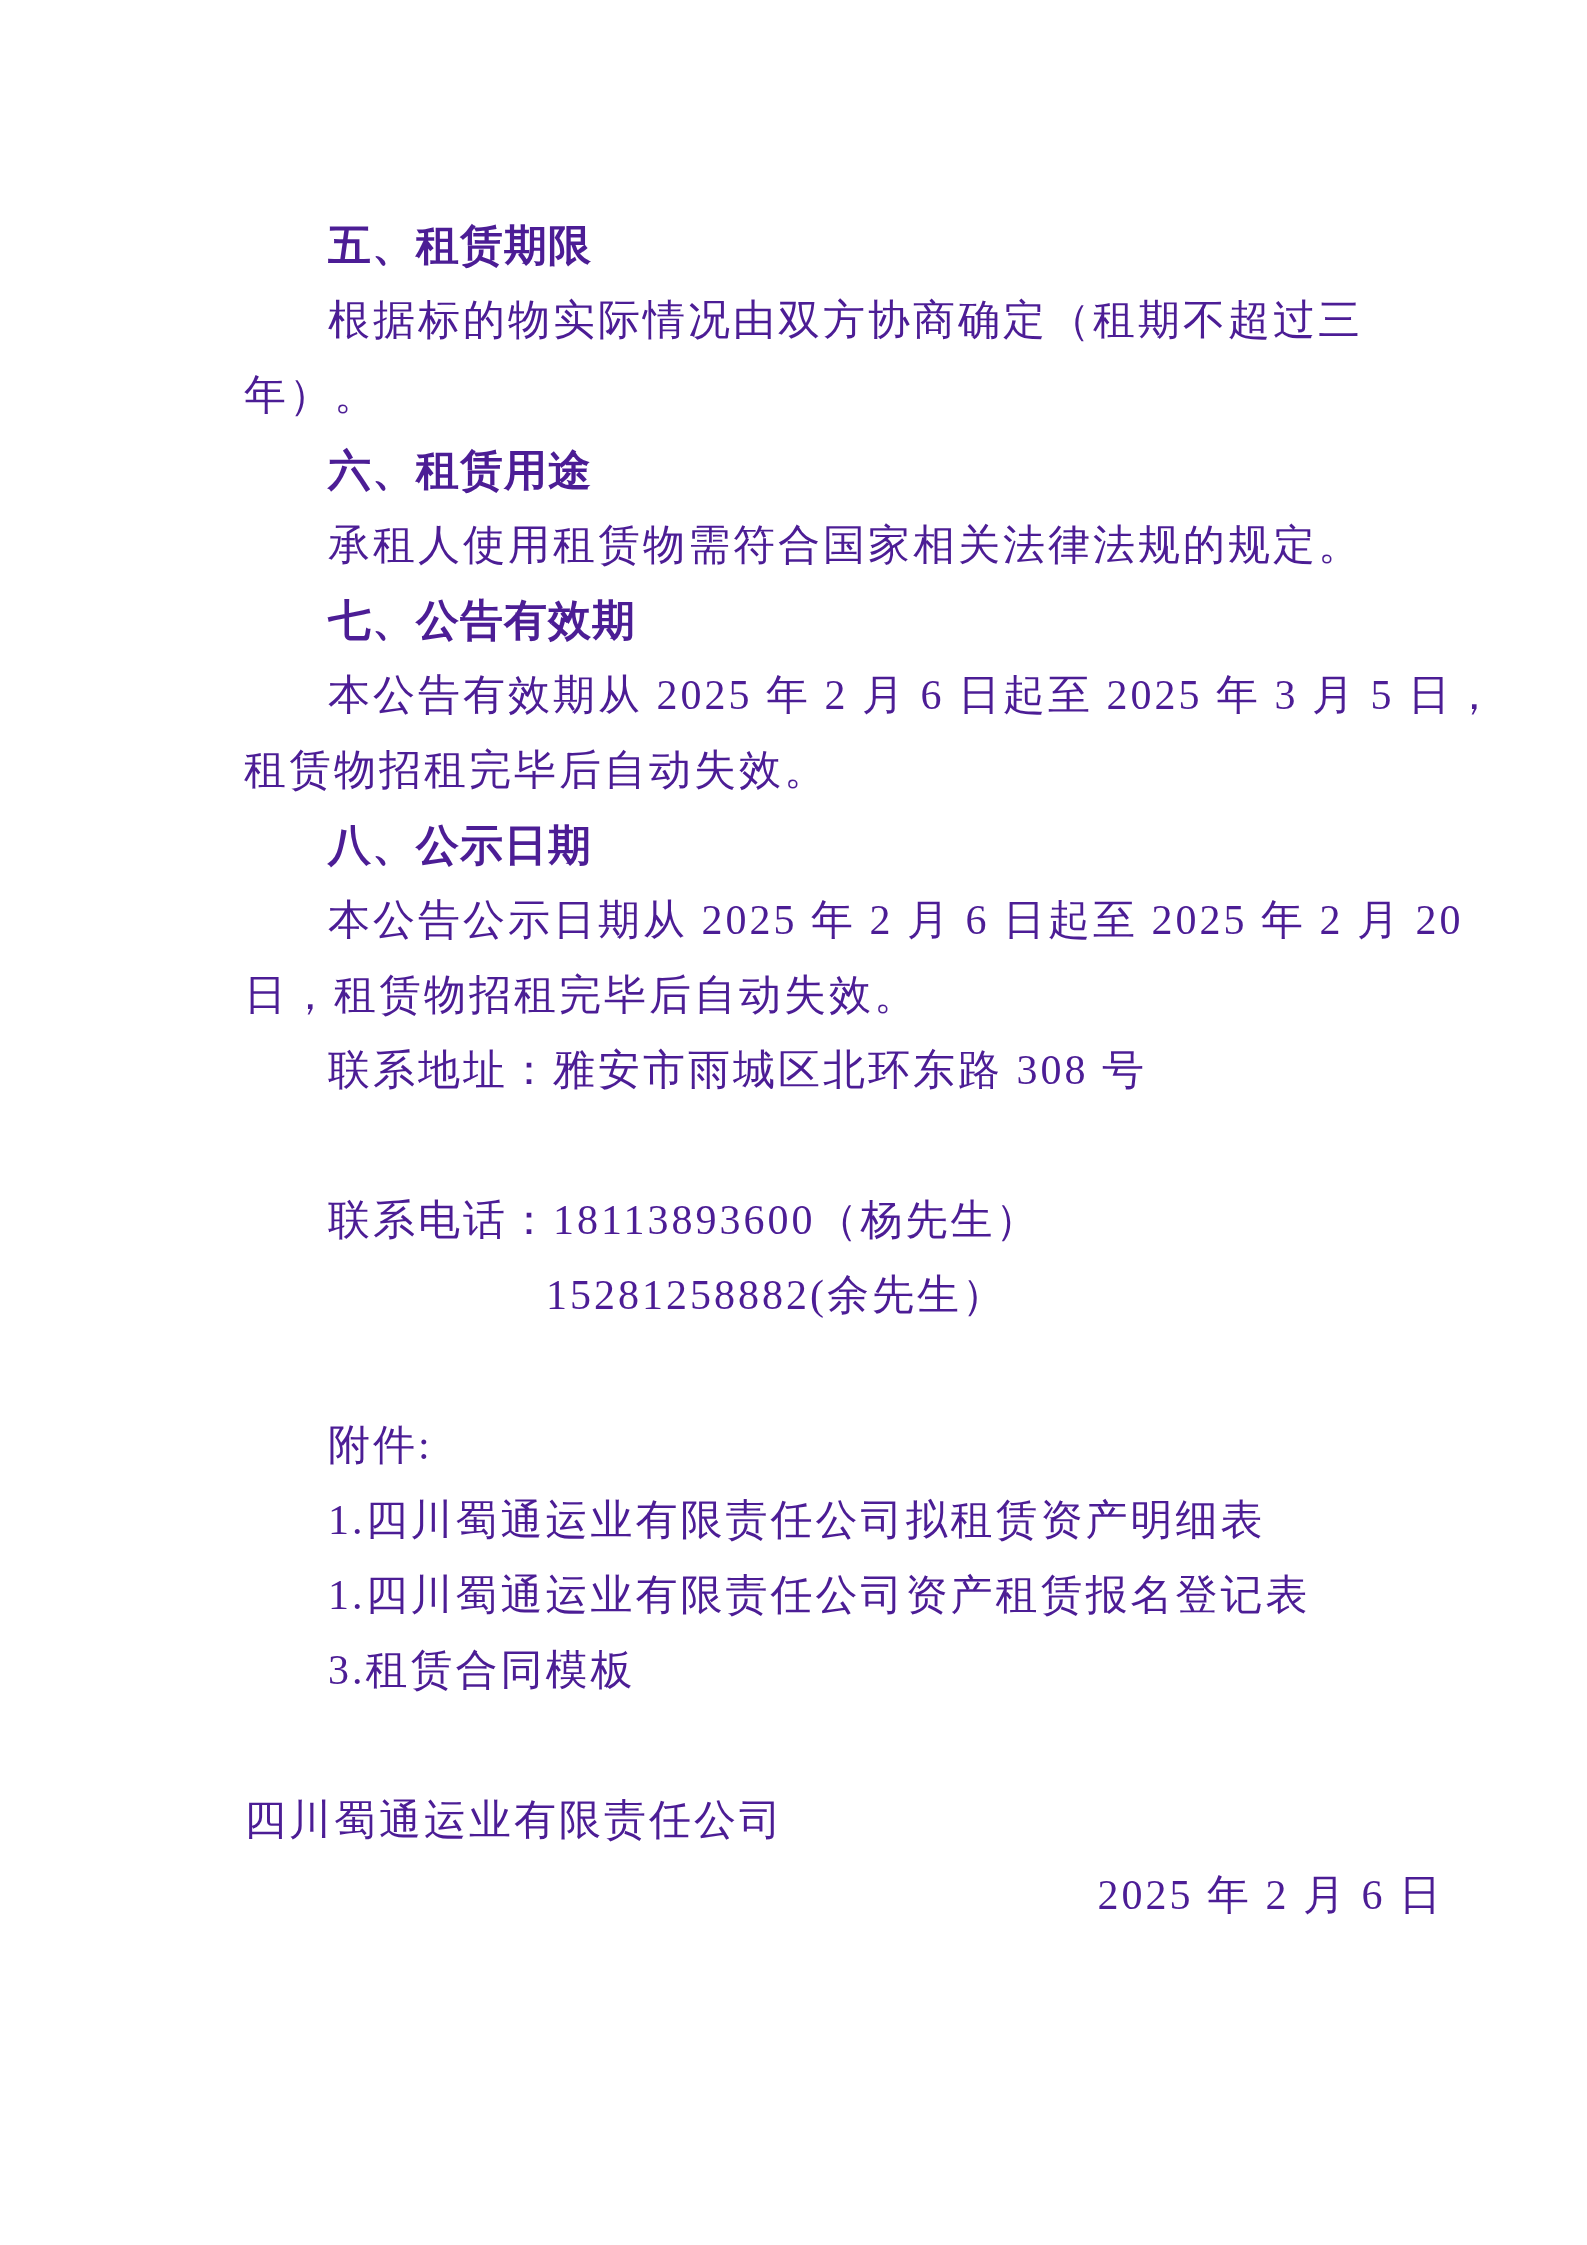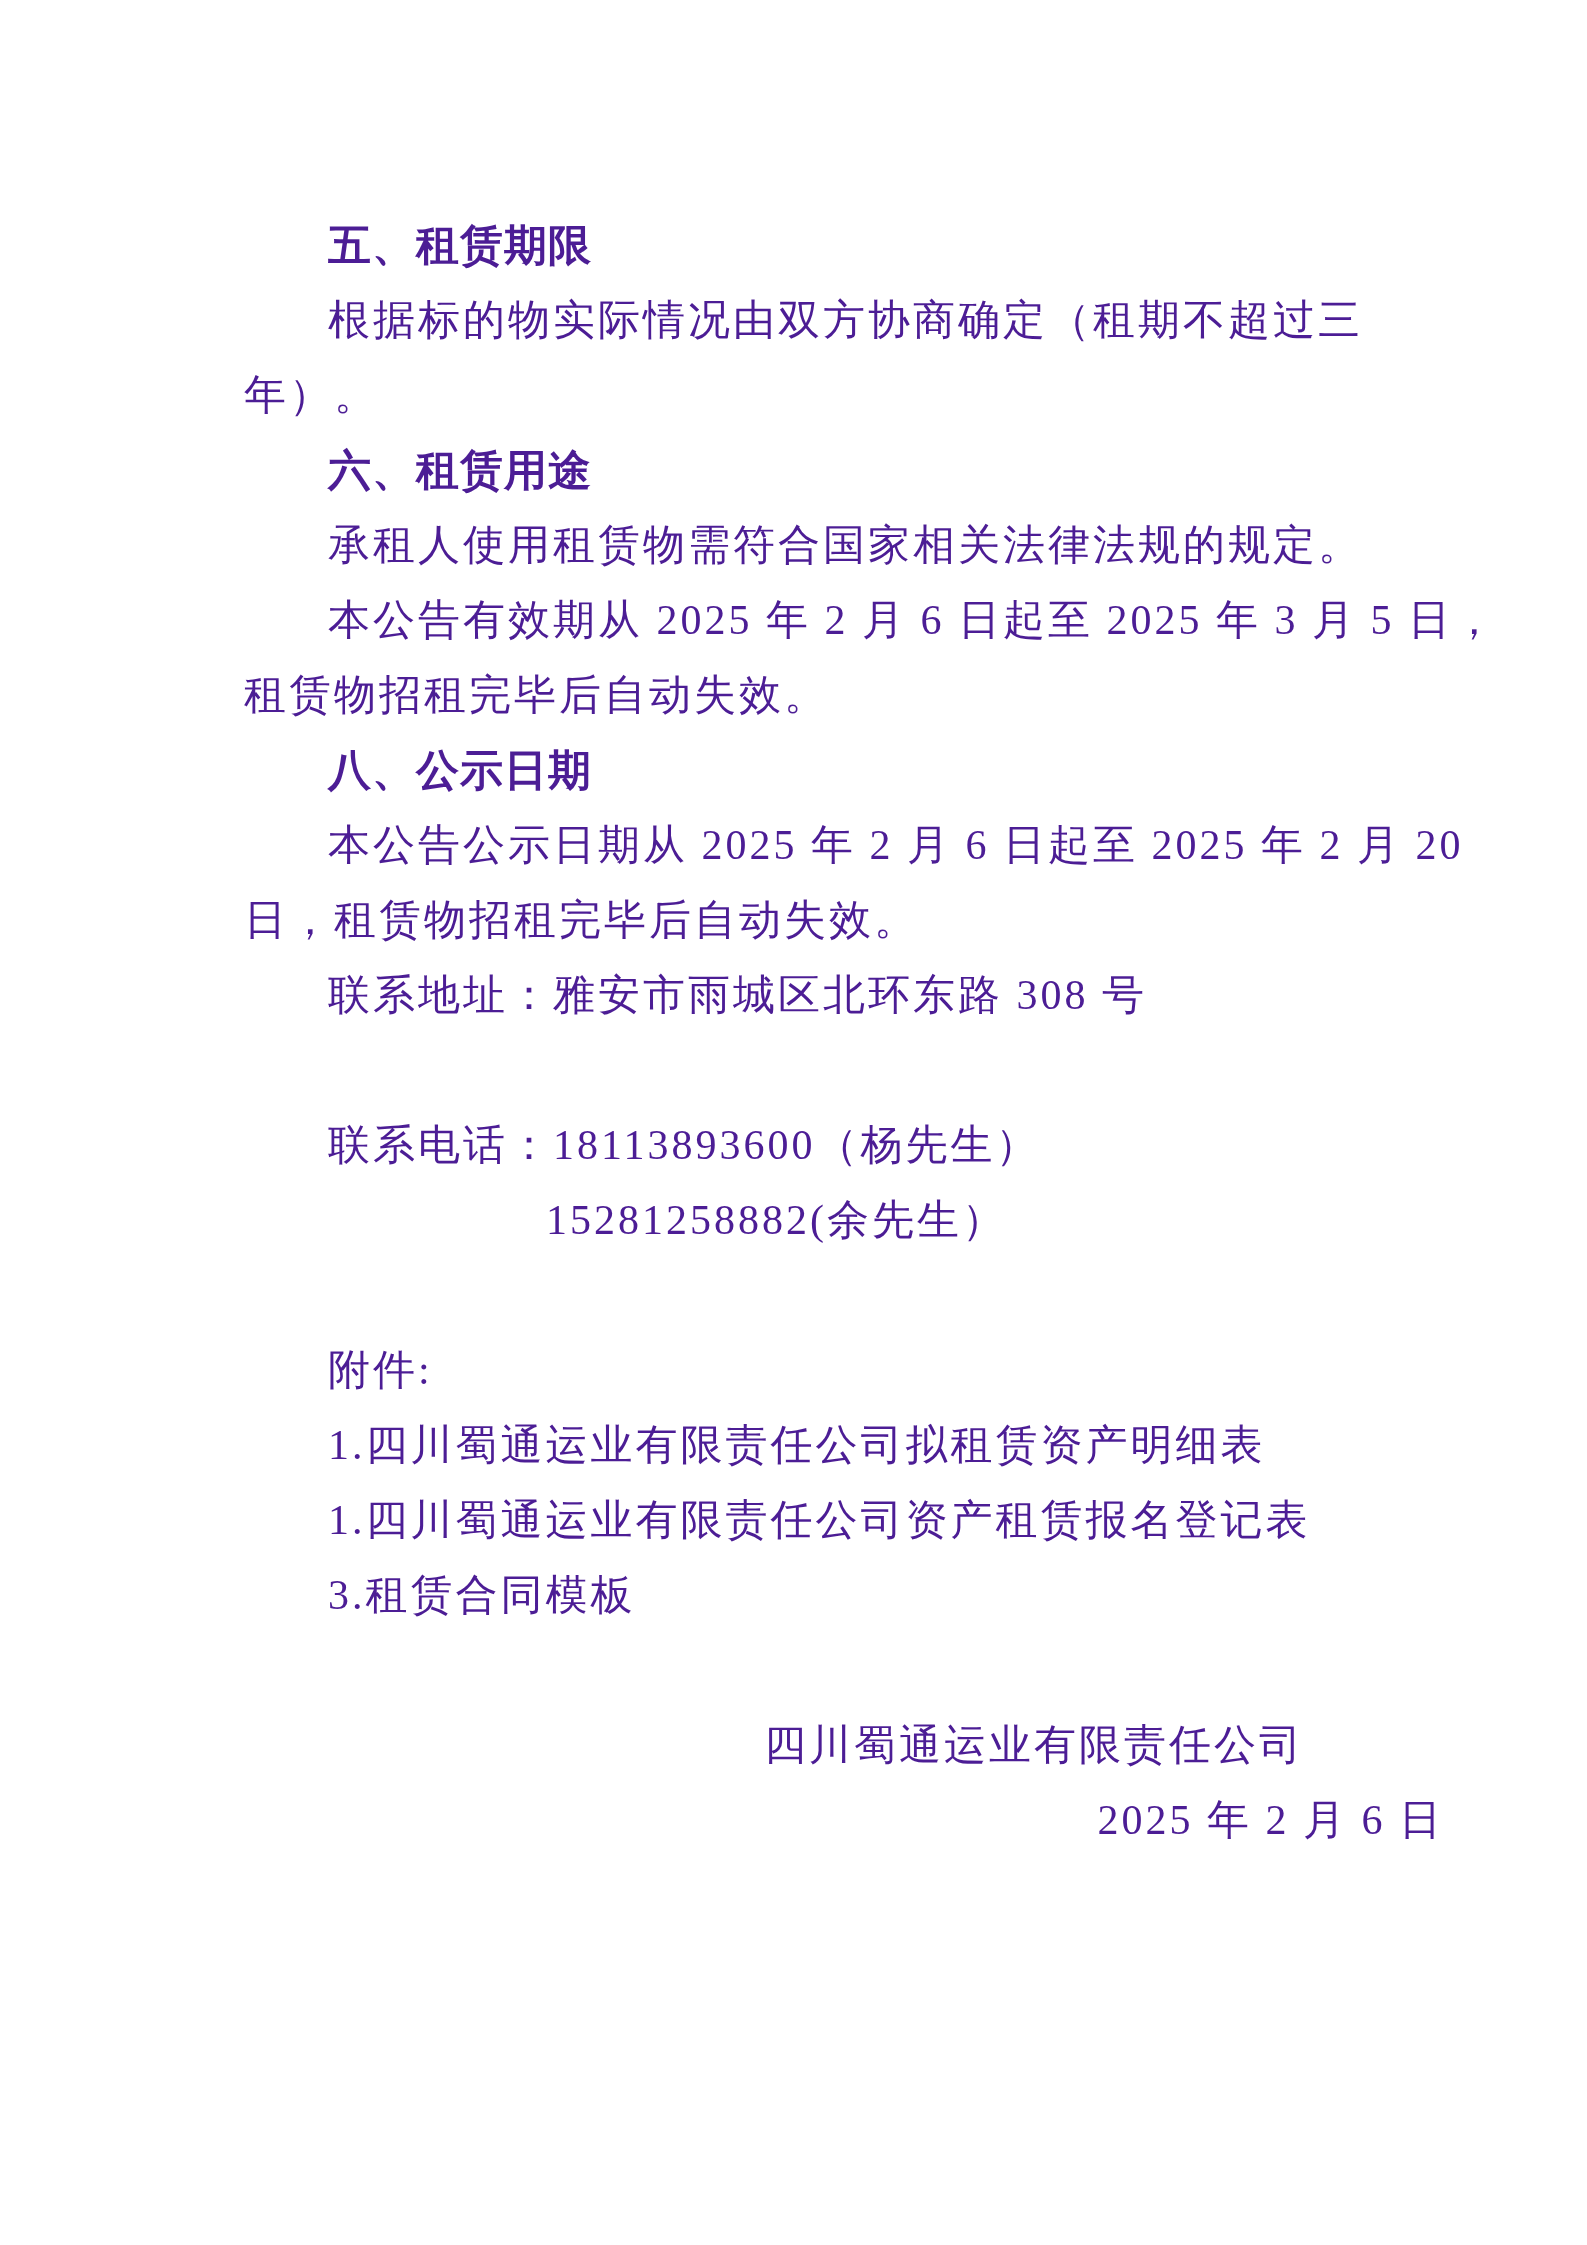--- a/index.html
+++ b/index.html
@@ -44,40 +44,40 @@
   .line.cont {
     text-indent: 0;
   }
   .line.phone2 {
     margin-left: 302px;
   }
   .line.blank {
     height: 75px;
   }
   .line.sig-company {
-    margin-left: 520px;
   }
   .line.sig-date {
     margin-left: 619px;
     text-align: right;
   }
 </style>
 </head>
 <body>
 
 <div class="page">
   <main class="content">
 
     <div class="line h">五、租赁期限</div>
     <div class="line first">根据标的物实际情况由双方协商确定（租期不超过三</div>
     <div class="line cont">年）。</div>
 
     <div class="line h">六、租赁用途</div>
     <div class="line first">承租人使用租赁物需符合国家相关法律法规的规定。</div>
 
+    <div class="line h">七、公告有效期</div>
     <div class="line first">本公告有效期从 2025 年 2 月 6 日起至 2025 年 3 月 5 日，</div>
     <div class="line cont">租赁物招租完毕后自动失效。</div>
 
     <div class="line h">八、公示日期</div>
     <div class="line first">本公告公示日期从 2025 年 2 月 6 日起至 2025 年 2 月 20</div>
     <div class="line cont">日，租赁物招租完毕后自动失效。</div>
 
     <div class="line first">联系地址：雅安市雨城区北环东路 308 号</div>
 
     <div class="line blank"></div>

